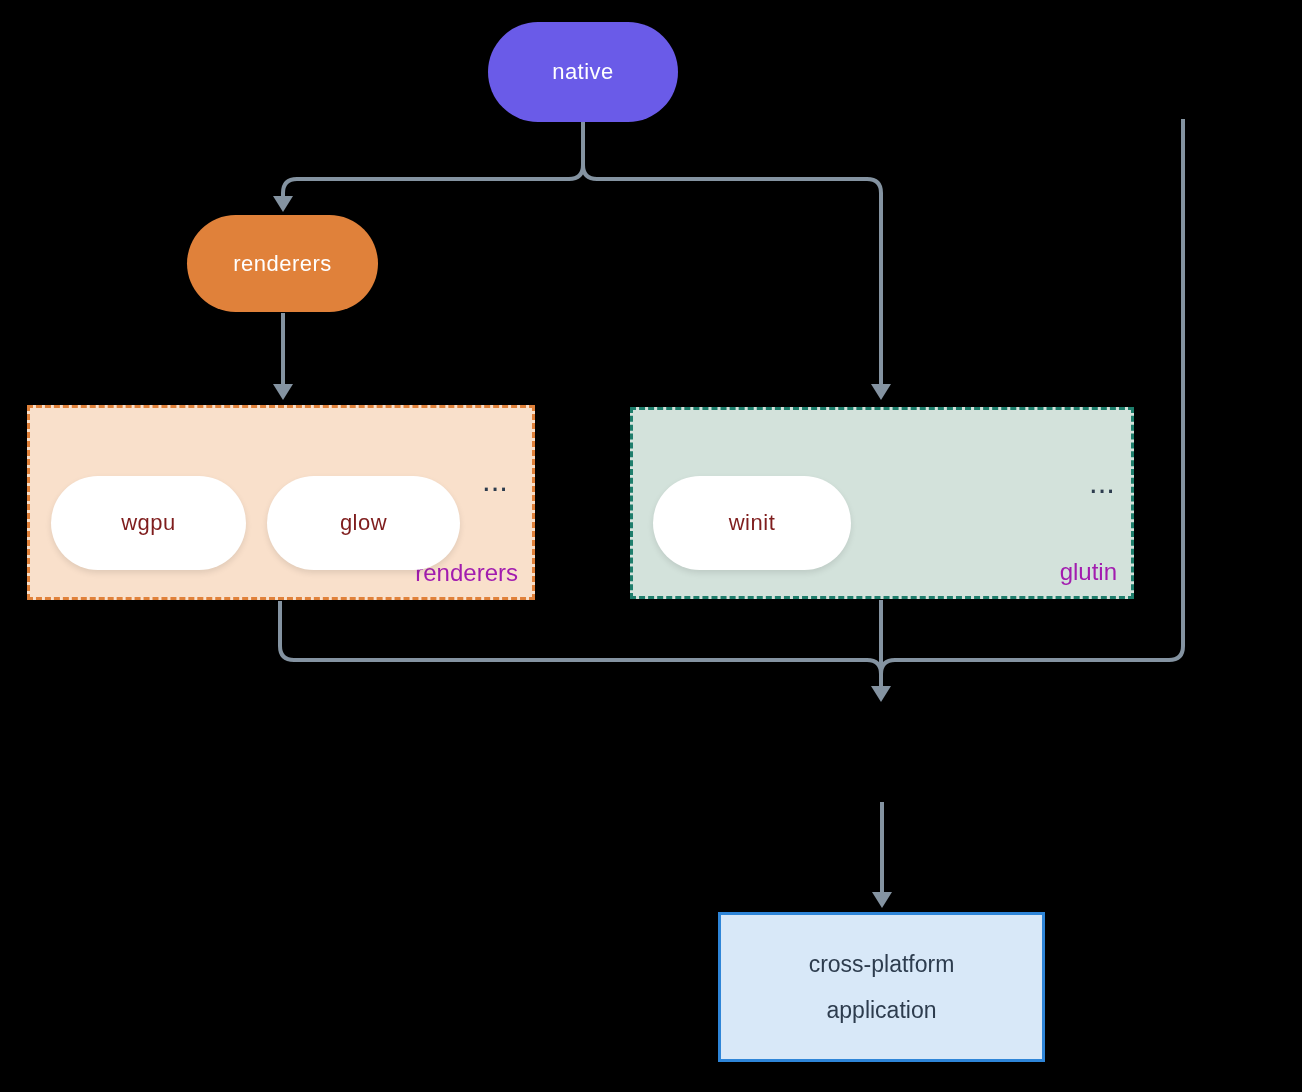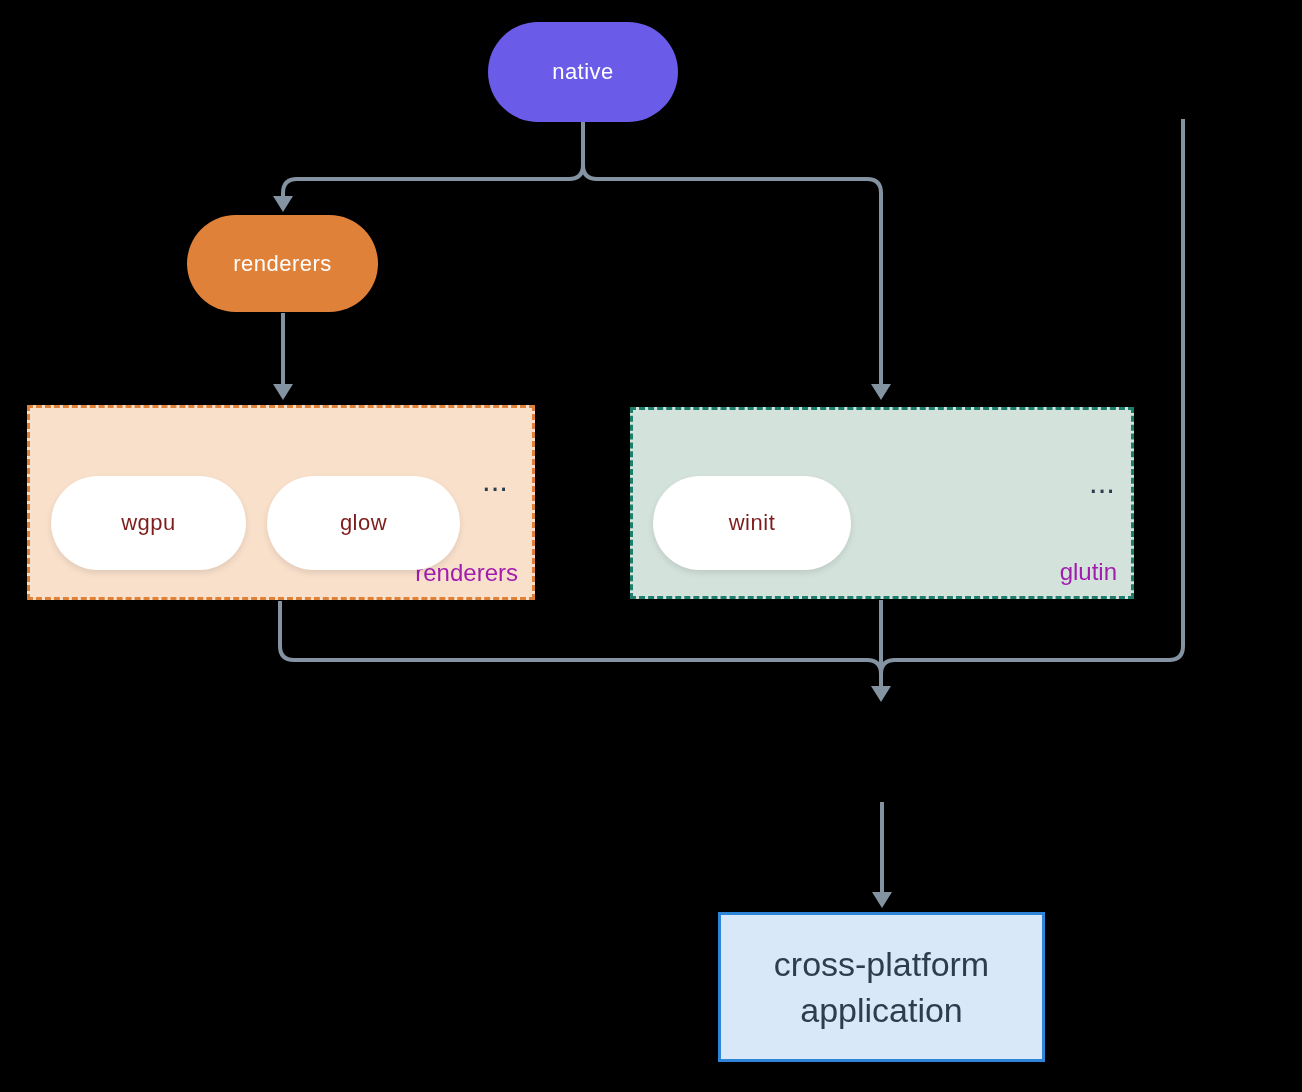--- a/index.html
+++ b/index.html
@@ -59,21 +59,21 @@
   #node-glutin { left: 242px; top: 26px; width: 190px; height: 94px; border-radius: 47px; }
   #ellipsis-shells { left: 447px; }
 
   #node-application {
     position: absolute; z-index: 2;
     left: 718px; top: 912px; width: 327px; height: 150px;
     box-sizing: border-box;
     background: #d8e8f8; border: 3px solid #2e85d8;
     display: flex; flex-direction: column;
     align-items: center; justify-content: center;
-    color: #2d3c4e; font-size: 34px; line-height: 46px;
+    color: #2d3c4e; font-size: 23px; line-height: 46px;
   }
 </style>
 </head>
 <body>
 
 <div id="canvas">
 
   <svg id="edges" width="1302" height="1092" viewBox="0 0 1302 1092">
     <g stroke="#8493a1" stroke-width="4" fill="none">
       <path d="M583 122 L583 165 Q583 179 569 179 L297 179 Q283 179 283 193 L283 196"></path>

